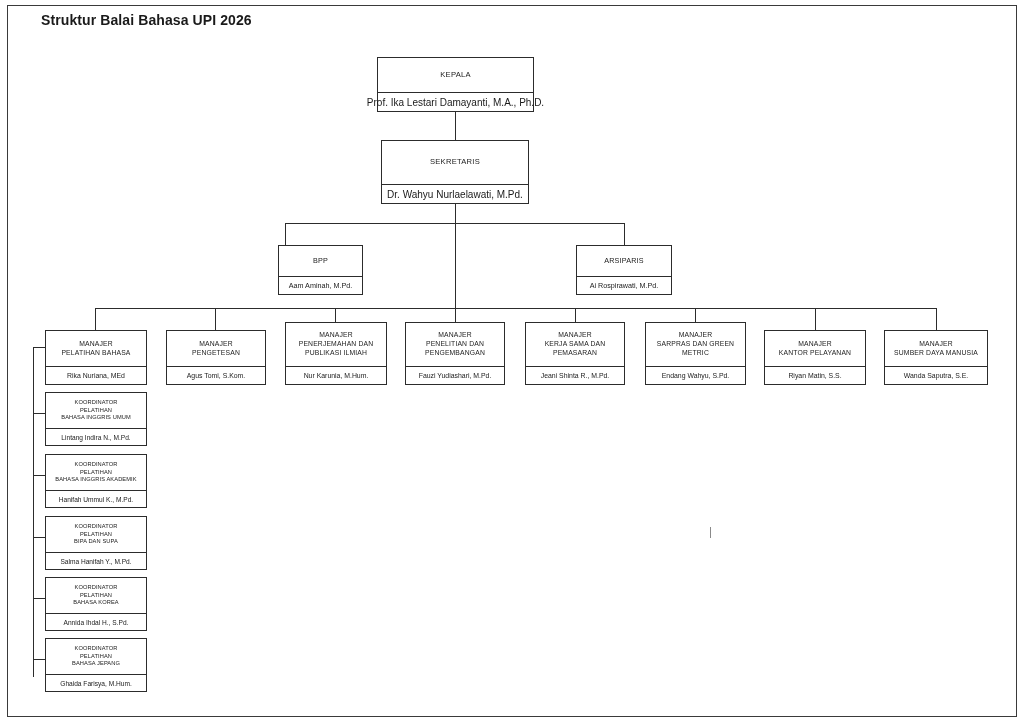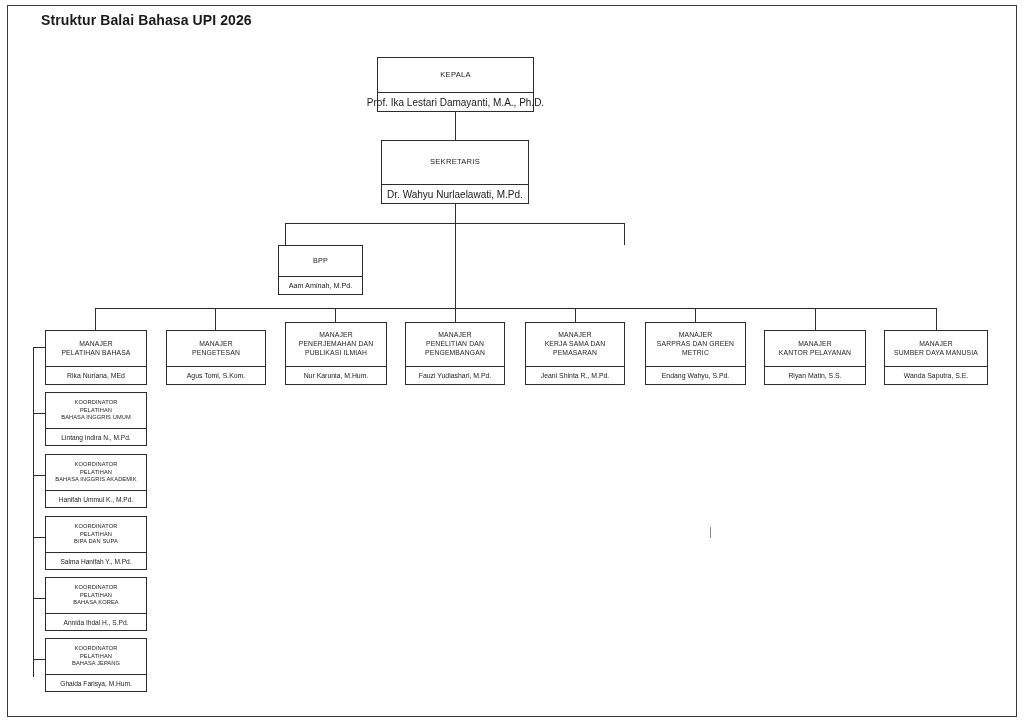--- a/index.html
+++ b/index.html
@@ -151,20 +151,27 @@
   </div>
 
   <div class="node lvl-2" style="left:246px; top:245px; width:85px; height:50px;margin-left:32px;">
     <div class="title">
       <span class="ln">BPP</span>
     </div>
     <div class="sep"></div>
     <div class="person" style="height:17px;">Aam Aminah, M.Pd.</div>
   </div>
 
+  <div class="node lvl-2" style="left:576px; top:245px; width:96px; height:50px;">
+    <div class="title">
+      <span class="ln">ARSIPARIS</span>
+    </div>
+    <div class="sep"></div>
+    <div class="person" style="height:17px;">Ai Rospirawati, M.Pd.</div>
+  </div>
 
   <div class="node lvl-3" style="left:45px; top:330px; width:102px; height:55px;">
     <div class="title">
       <span class="ln">MANAJER</span>
       <span class="ln">PELATIHAN BAHASA</span>
     </div>
     <div class="sep"></div>
     <div class="person" style="height:17px;">Rika Nuriana, MEd</div>
   </div>
 

